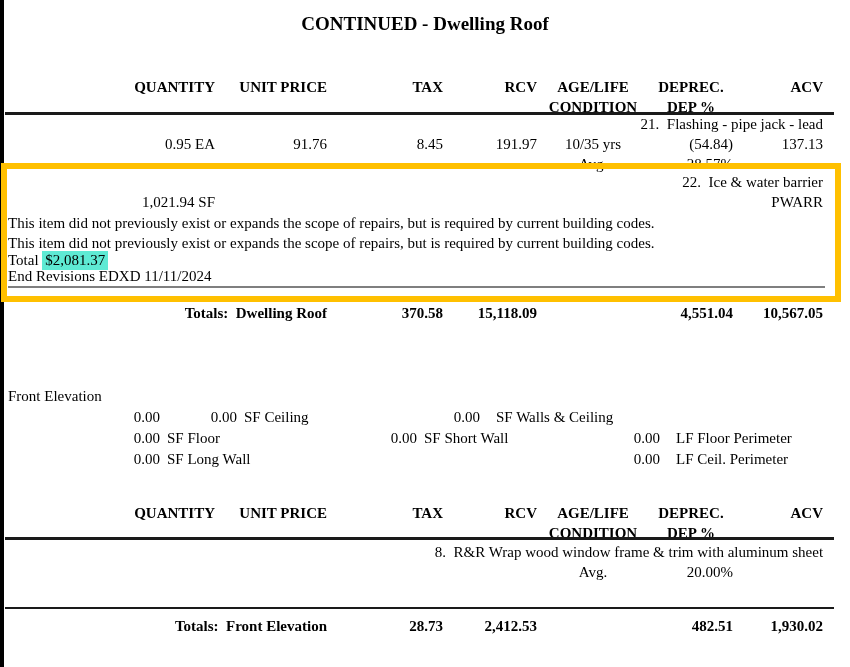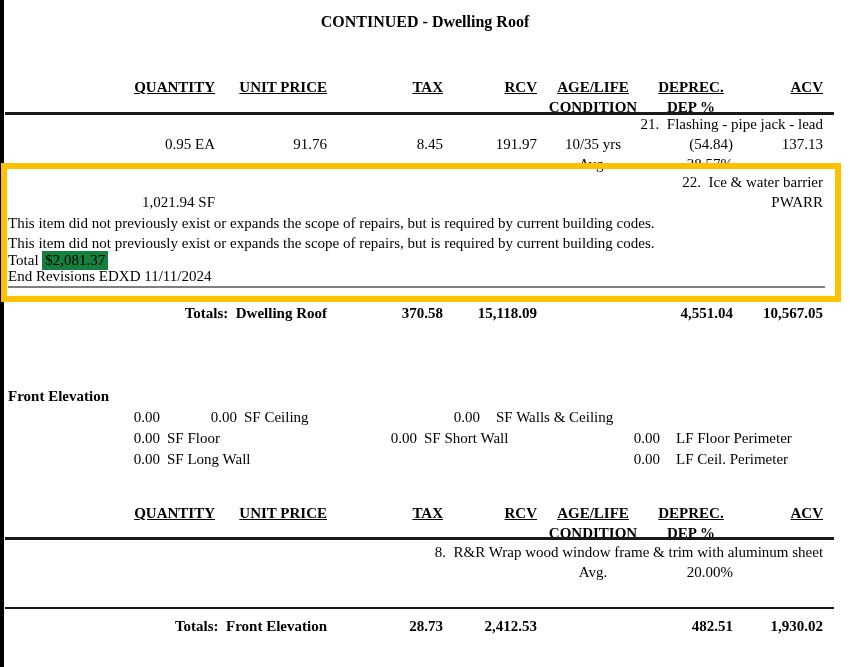--- a/index.html
+++ b/index.html
@@ -6,47 +6,47 @@
   html,body { background:#ffffff; }
   body {
     font-family:"Liberation Serif","DejaVu Serif",serif;
     font-size:15px; color:#000;
   }
   .page { position:relative; width:850px; height:667px; background:#fff; overflow:hidden; }
 
   .left-bar { position:absolute; left:0; top:0; width:4px; height:667px; background:#000; }
 
   .title { position:absolute; top:13px; left:0; width:850px; text-align:center;
-           font-weight:bold; font-size:16px; white-space:pre; }
+           font-weight:bold; font-size:19px; white-space:pre; }
 
   
   table.grid { position:absolute; left:8px; width:815px; border-collapse:collapse; table-layout:fixed; }
   table.grid td { padding:0; vertical-align:top; line-height:20px; height:20px; overflow:visible; }
-  .hdr td { line-height:17px; height:17px; font-weight:bold;text-decoration:underline; }
+  .hdr td { line-height:17px; height:17px; font-weight:bold; }
   .r { text-align:right; }
   .c { text-align:center; }
   .l { text-align:right; }
   .b { font-weight:bold; }
   .pre { white-space:pre; }
   .pr14 { padding-right:14px; }
   .pr5 { padding-right:5px; }
   .desc { white-space:pre; }
 
   .hr-black { position:absolute; left:5px; width:829px; height:3px; background:#1a1a1a; }
   .hr-thin  { position:absolute; left:5px; width:829px; height:2px; background:#1a1a1a; }
   .hr-gray  { position:absolute; left:8px; width:817px; height:2px; background:#7f7f7f; }
 
   .annotation-box { position:absolute; left:1px; top:163px; width:840px; height:139px;
                     border:6px solid #FFC000; background:transparent; z-index:5; }
   .over { z-index:6; }
 
   .textline { position:absolute; left:8px; line-height:17px; white-space:pre; }
   .hl { background:#FFE843; padding:1px 3px 2px 3px; }
 
-  .fe-heading { position:absolute; left:8px; top:388px; font-weight:bold; }
+  .fe-heading { position:absolute; left:8px; top:388px; font-weight:normal; }
 
   .meas { position:absolute; left:8px; top:407px; width:815px; }
   .meas-row { display:flex; height:21px; line-height:21px; }
   .mv1 { width:152px; text-align:right; }
   .ml1 { width:180px; padding-left:7px; }
   .mv2 { width:77px;  text-align:right; }
   .ml2 { width:160px; padding-left:7px; }
   .mv3 { width:83px;  text-align:right; }
   .ml3 { padding-left:16px; }
 </style>
@@ -147,21 +147,21 @@
           <td></td>
           <td></td>
           <td></td>
           <td></td>
       <td class="r">PWARR</td>
     </tr>
   </tbody>
     </table>
   <div class="textline over" style="top:215px">This item did not previously exist or expands the scope of repairs, but is required by current building codes.</div>
   <div class="textline over" style="top:235px">This item did not previously exist or expands the scope of repairs, but is required by current building codes.</div>
-  <div class="textline over" style="top:252px"><span>Total </span><span class="hl" style="background: #15803d;">$2,081.37</span></div>
+  <div class="textline over" style="top:252px"><span>Total </span><span class="hl" style="background: #5eead4;">$2,081.37</span></div>
   <div class="textline over" style="top:268px">End Revisions EDXD 11/11/2024</div>
   <div class="hr-gray over" style="top: 286px; background: rgb(127, 127, 127);"></div>
 
   <table class="grid" style="top:303px">
     <colgroup>
         <col style="width:207px">
         <col style="width:112px">
         <col style="width:116px">
         <col style="width:94px">
         <col style="width:112px">

